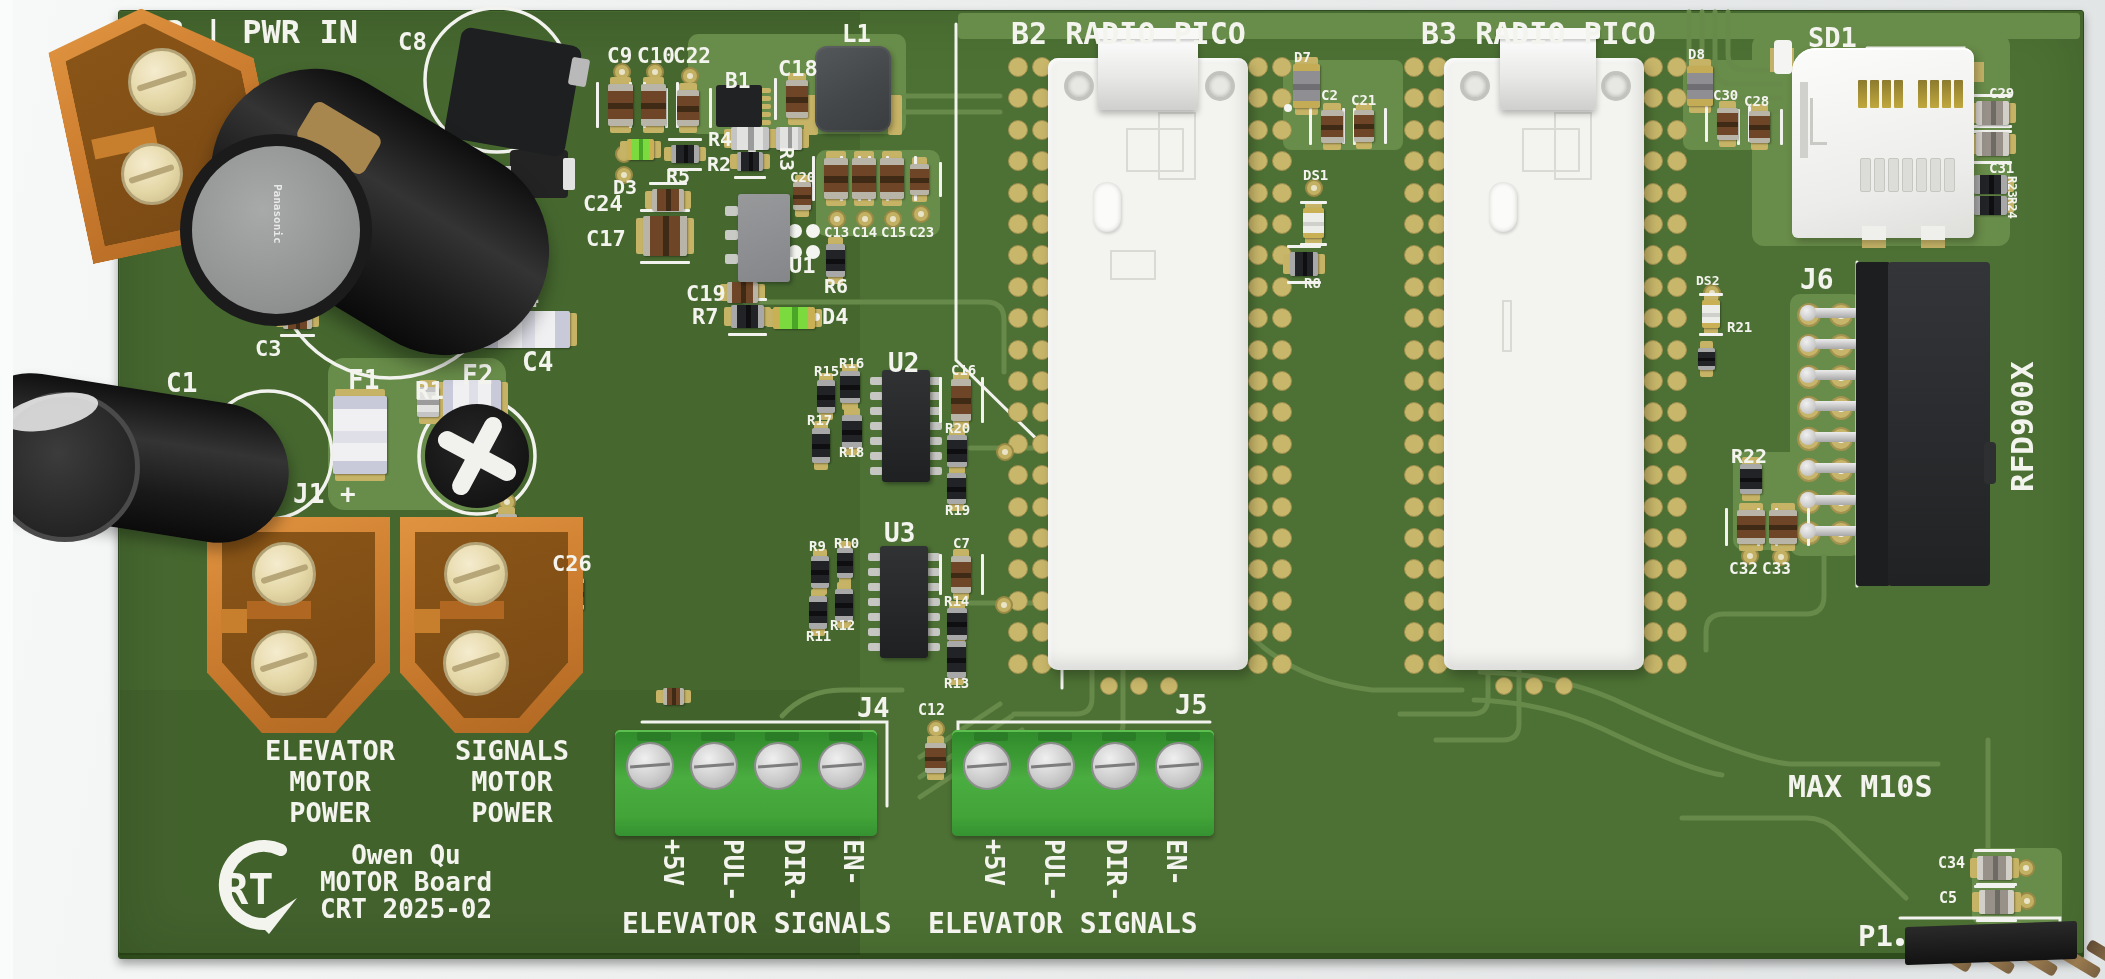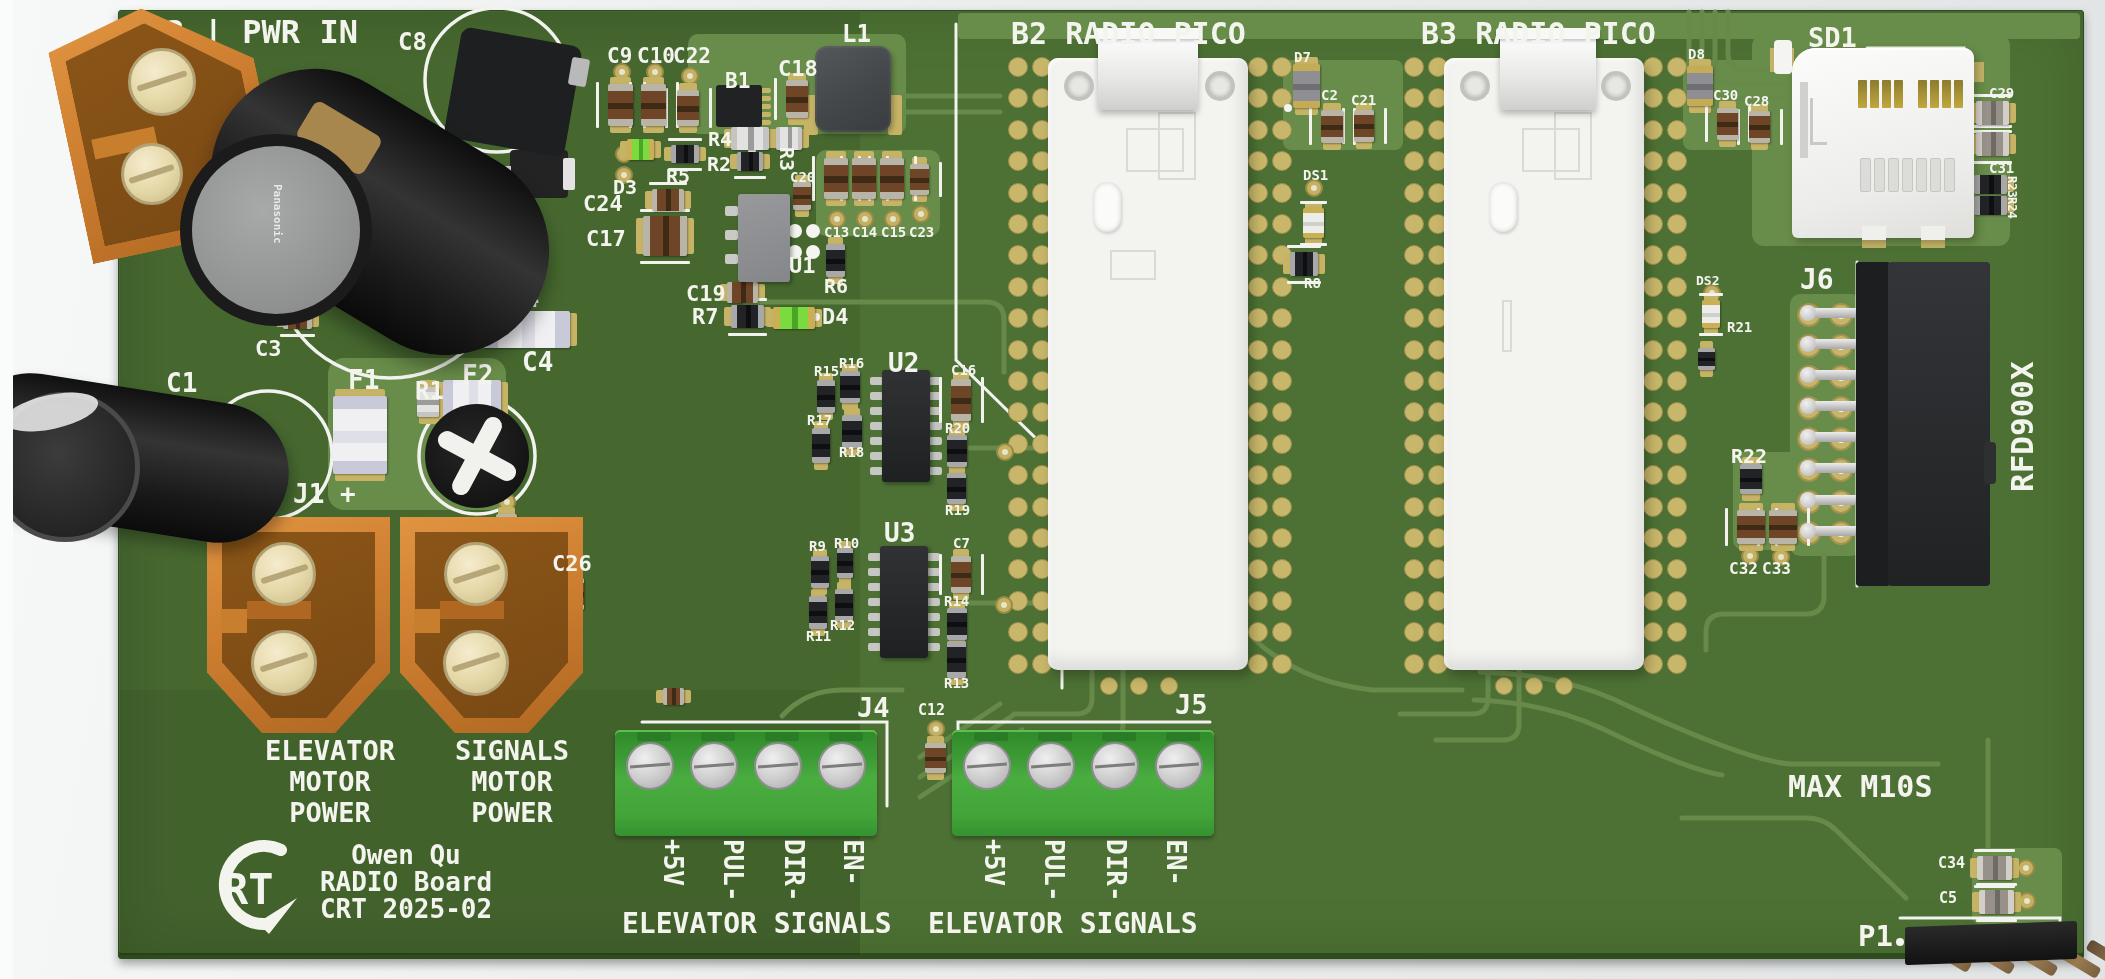--- a/index.html
+++ b/index.html
@@ -252,21 +252,21 @@
     <div class="credit" style="font-size:27px;line-height:31px;">MOTOR</div>
     <div class="credit" style="font-size:27px;line-height:31px;">POWER</div>
   </div>
   <div style="position:absolute;left:427px;top:735px;width:170px;z-index:40;">
     <div class="credit" style="font-size:27px;line-height:31px;">SIGNALS</div>
     <div class="credit" style="font-size:27px;line-height:31px;">MOTOR</div>
     <div class="credit" style="font-size:27px;line-height:31px;">POWER</div>
   </div>
   <div style="position:absolute;left:296px;top:842px;width:220px;z-index:40;">
     <div class="credit" style="font-size:26px;line-height:27px;">Owen Qu</div>
-    <div class="credit" style="font-size:26px;line-height:27px;">RADIO Board</div>
+    <div class="credit" style="font-size:26px;line-height:27px;">MOTOR Board</div>
     <div class="credit" style="font-size:26px;line-height:27px;">CRT 2025-02</div>
   </div>
 
 <div class="lbl" style="left: 398px; top: 30px; font-size: 24px;">C8</div>
     <div class="lbl" style="left: 607px; top: 46px; font-size: 21px;">C9</div>
     <div class="lbl" style="left: 637px; top: 46px; font-size: 21px;">C10</div>
     <div class="lbl" style="left: 673px; top: 46px; font-size: 21px;">C22</div>
     <div class="lbl" style="left: 725px; top: 71px; font-size: 21px;">B1</div>
     <div class="lbl" style="left: 778px; top: 58px; font-size: 22px;">C18</div>
     <div class="lbl" style="left: 842px; top: 22px; font-size: 24px;">L1</div>

